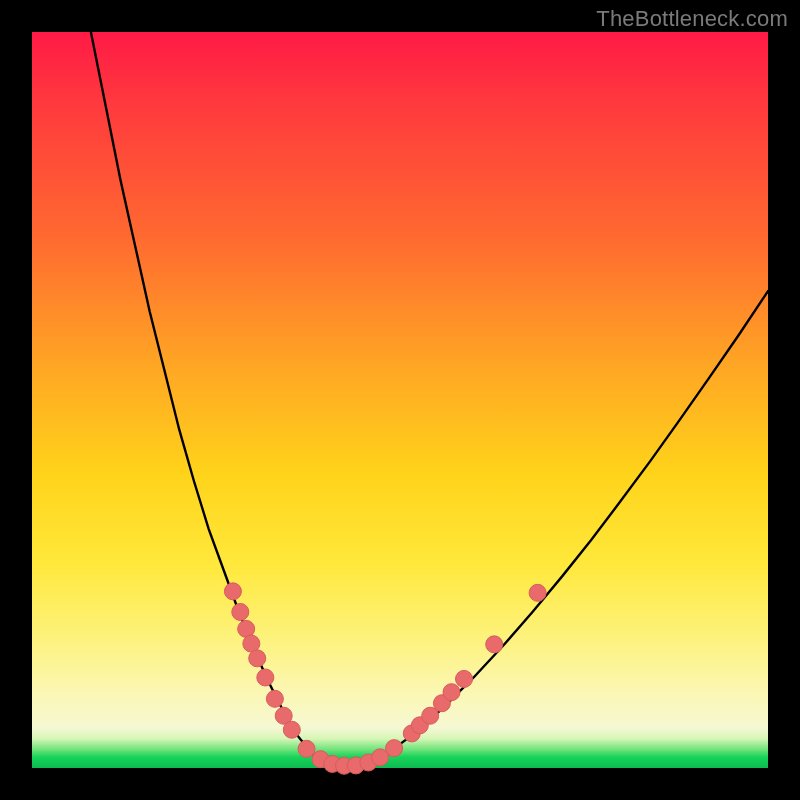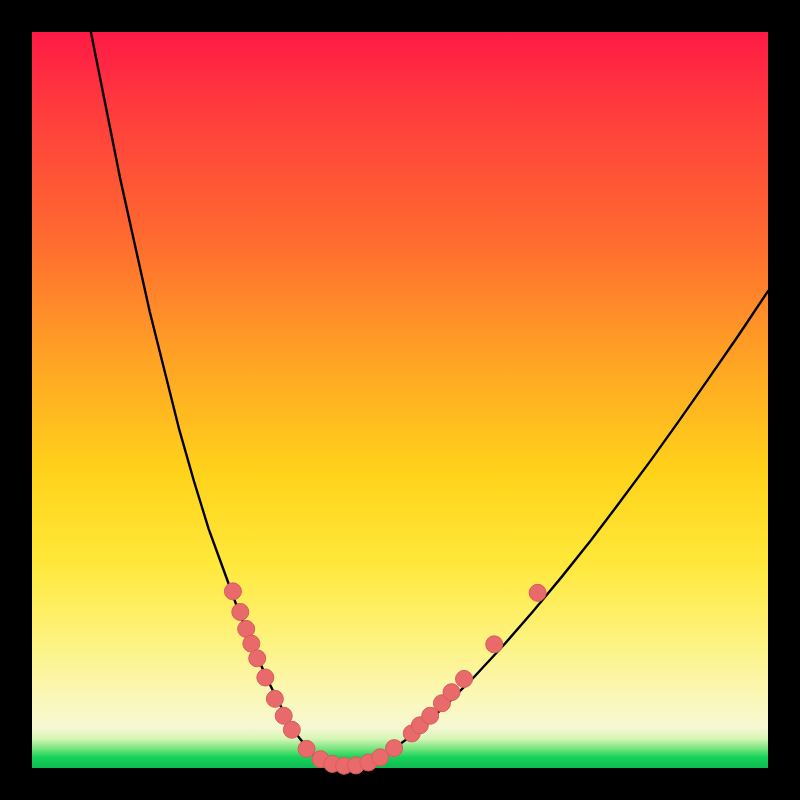--- a/index.html
+++ b/index.html
@@ -59,20 +59,21 @@
     top: 0;
     width: 736px;
     height: 736px;
     overflow: visible;
   }
 </style>
 </head>
 <body>
 
 <div class="frame">
+  <div class="watermark">TheBottleneck.com</div>
   <div class="plot">
     <svg class="curve" viewBox="0 0 736 736">
       <path id="curve-path" fill="none" stroke="#000000" stroke-width="2.4" stroke-linecap="round" d="M 58.88 0.00 L 73.60 73.60 L 88.32 147.20 L 103.04 213.44 L 117.76 279.68 L 132.48 338.56 L 147.20 397.44 L 161.92 448.96 L 176.64 496.80 L 191.36 537.28 L 206.08 577.76 L 220.80 614.56 L 235.52 647.68 L 250.24 677.12 L 264.96 702.88 L 279.68 721.28 L 279.68 721.28 L 294.40 730.11 L 309.12 733.79 L 323.84 733.79 L 338.56 730.11 L 353.28 722.75 L 353.28 722.75 L 382.72 701.41 L 412.16 674.91 L 441.60 645.47 L 471.04 613.82 L 500.48 579.97 L 529.92 544.64 L 559.36 507.84 L 588.80 468.83 L 618.24 429.09 L 647.68 387.87 L 677.12 345.92 L 706.56 303.23 L 736.00 259.07 "></path>
       <g id="markers">
           <circle cx="200.93" cy="559.36" r="8.5" fill="#e86a6a" stroke="#d95b5b" stroke-width="1"></circle>
           <circle cx="208.29" cy="579.97" r="8.5" fill="#e86a6a" stroke="#d95b5b" stroke-width="1"></circle>
           <circle cx="214.18" cy="596.90" r="8.5" fill="#e86a6a" stroke="#d95b5b" stroke-width="1"></circle>
           <circle cx="219.33" cy="611.62" r="8.5" fill="#e86a6a" stroke="#d95b5b" stroke-width="1"></circle>
           <circle cx="225.22" cy="626.34" r="8.5" fill="#e86a6a" stroke="#d95b5b" stroke-width="1"></circle>
           <circle cx="233.31" cy="645.47" r="8.5" fill="#e86a6a" stroke="#d95b5b" stroke-width="1"></circle>

